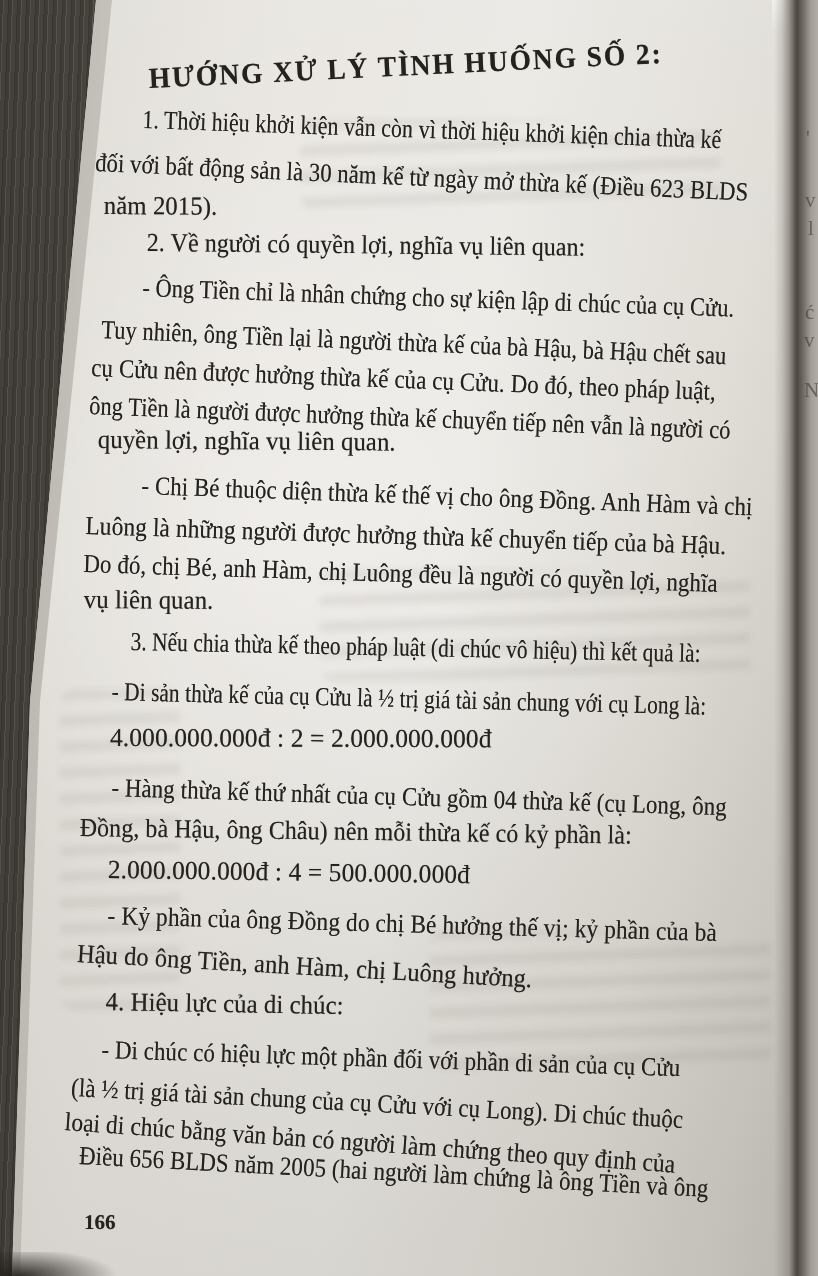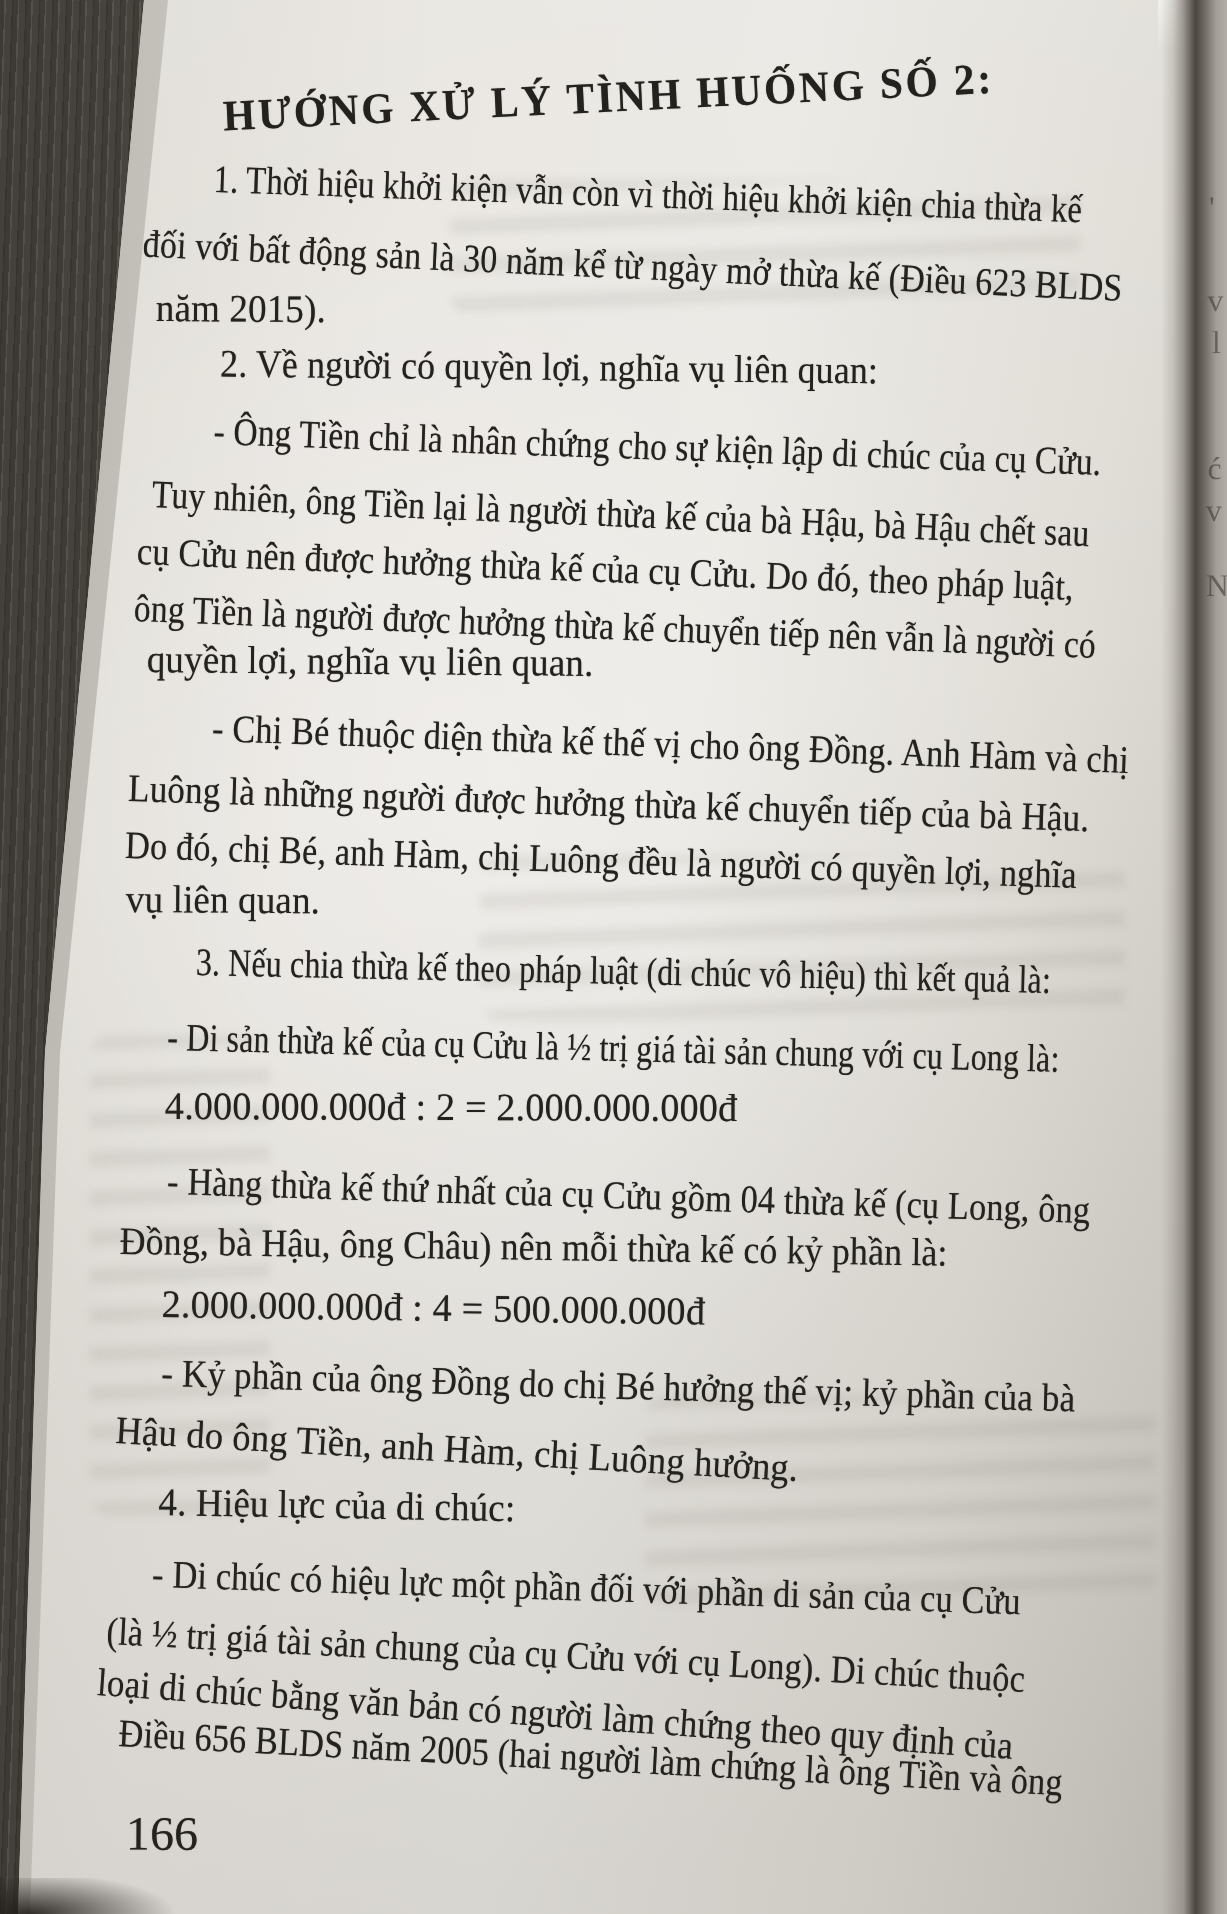--- a/index.html
+++ b/index.html
@@ -60,21 +60,21 @@
   .ln{
     position:absolute;white-space:nowrap;
     font:26px/32px "Liberation Serif","DejaVu Serif",serif;
     color:#24221e;letter-spacing:.1px;
     transform-origin:left top;
     text-shadow:0 0 .7px rgba(40,36,31,.55);
   }
   .title{
     font-weight:bold;font-size:29px;letter-spacing:2px;
   }
-  .pagenum{font-size:32px;}
+  .pagenum{font-size:21px;font-weight:bold;}
 </style>
 </head>
 <body>
 
 <div class="photo">
 
   <div class="paper"></div>
 
   <div class="smudge" style="left:300px;top:120px;width:420px;height:90px;"></div>
   <div class="smudge" style="left:320px;top:570px;width:430px;height:110px;"></div>

